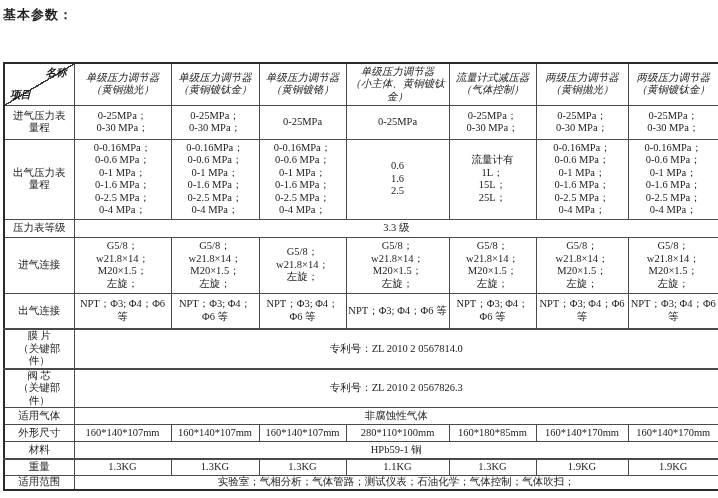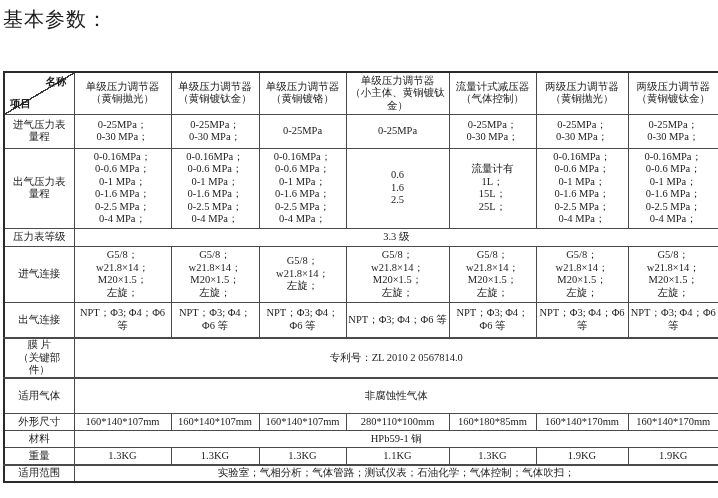--- a/index.html
+++ b/index.html
@@ -5,22 +5,22 @@
   html, body {
     margin: 0; padding: 0;
     width: 718px; height: 498px;
     background: #ffffff;
     overflow: hidden;
     font-family: "Liberation Serif", "DejaVu Serif", serif;
     color: #1c1c1c;
   }
   .page-title {
     margin: 6px 0 0 3px;
-    font-size: 20px;
-    font-weight: normal;
+    font-size: 13px;
+    font-weight: bold;
     letter-spacing: 1px;
   }
   table.params {
     border-collapse: collapse;
     table-layout: fixed;
     width: 714px;
     margin: 38px 0 0 3px;
     border: 2px solid #2a2a2a;
   }
   table.params th, table.params td {
@@ -28,21 +28,21 @@
     font-size: 10.5px;
     line-height: 12.5px;
     text-align: center;
     vertical-align: middle;
     padding: 0 1px;
     white-space: pre-line;
     overflow: hidden;
     font-weight: normal;
   }
   thead tr { height: 42px; }
-  thead th { font-weight: bold; }
+  thead th { font-weight: bold; font-style: italic; }
   tbody tr:nth-child(1)  { height: 34px; margin-left: 12px; }
   tbody tr:nth-child(2)  { height: 80px; }
   tbody tr:nth-child(3)  { height: 18px; }
   tbody tr:nth-child(4)  { height: 56px; }
   tbody tr:nth-child(5)  { height: 36px; margin-left: 37px; }
   tbody tr:nth-child(6)  { height: 36px; margin-left: 19px; }
   tbody tr:nth-child(7)  { height: 36px; }
   tbody tr:nth-child(8)  { height: 17px; margin-left: 18px; }
   tbody tr:nth-child(9)  { height: 17px; }
   tbody tr:nth-child(10) { height: 17px; }
@@ -203,20 +203,26 @@
         <td>NPT；Φ3; Φ4；Φ6 等</td>
         <td>NPT；Φ3; Φ4；Φ6 等</td>
       </tr>
       <tr>
         <th>膜 片
 （关键部
 件）</th>
         <td colspan="7">专利号：ZL 2010 2 0567814.0</td>
       </tr>
       <tr>
+        <th>阀 芯
+（关键部
+件）</th>
+        <td colspan="7">专利号：ZL 2010 2 0567826.3</td>
+      </tr>
+      <tr>
         <th>适用气体</th>
         <td colspan="7">非腐蚀性气体</td>
       </tr>
       <tr>
         <th>外形尺寸</th>
         <td>160*140*107mm</td>
         <td>160*140*107mm</td>
         <td>160*140*107mm</td>
         <td>280*110*100mm</td>
         <td>160*180*85mm</td>

